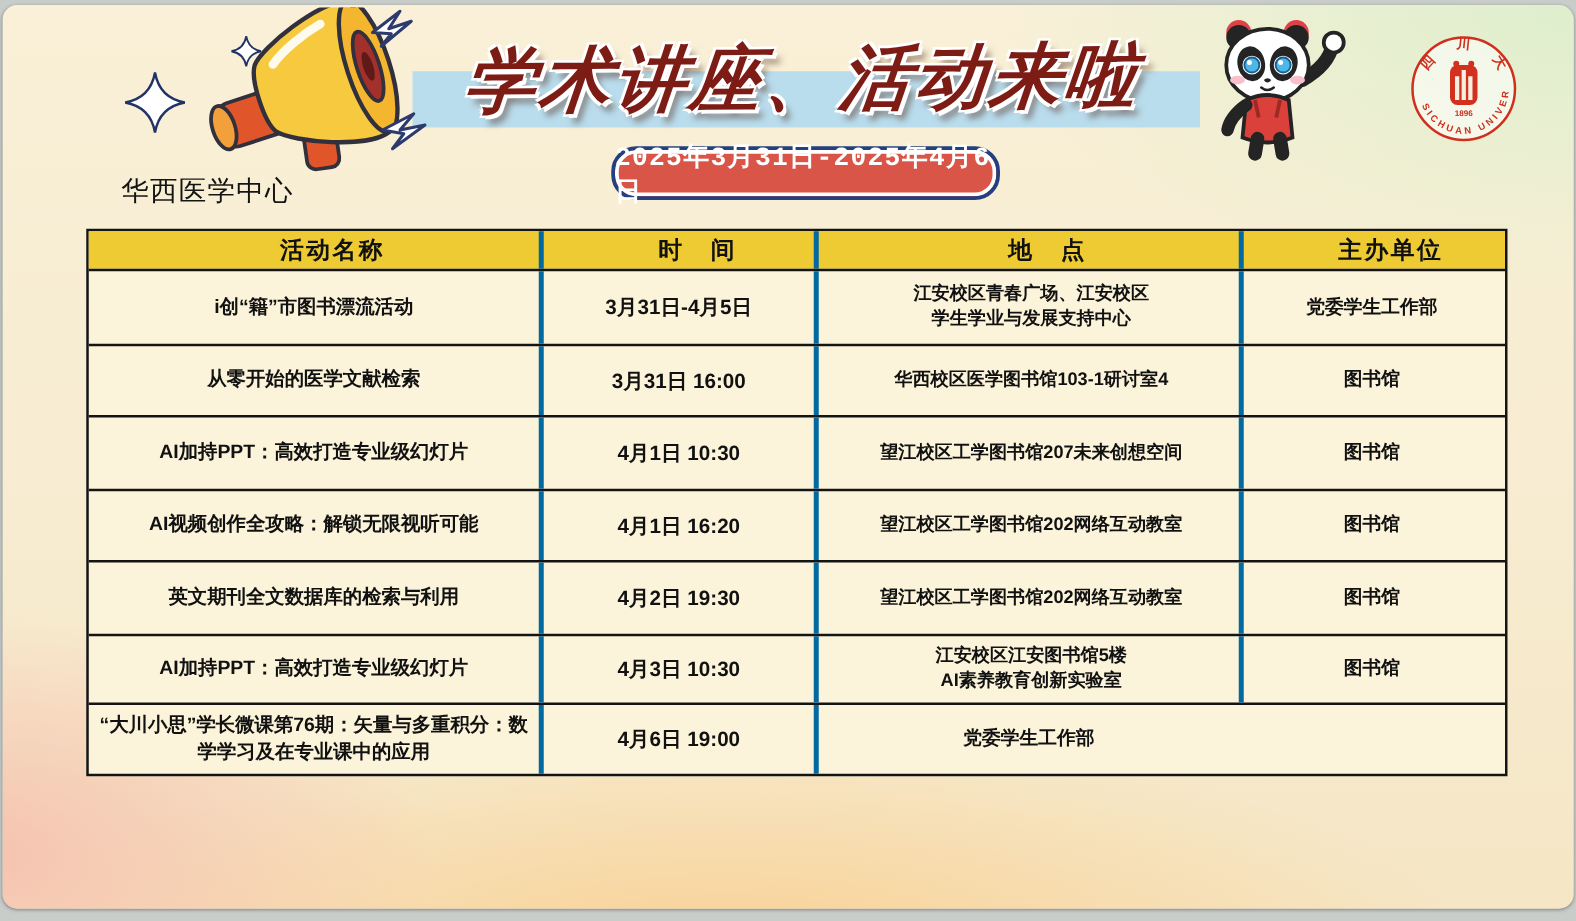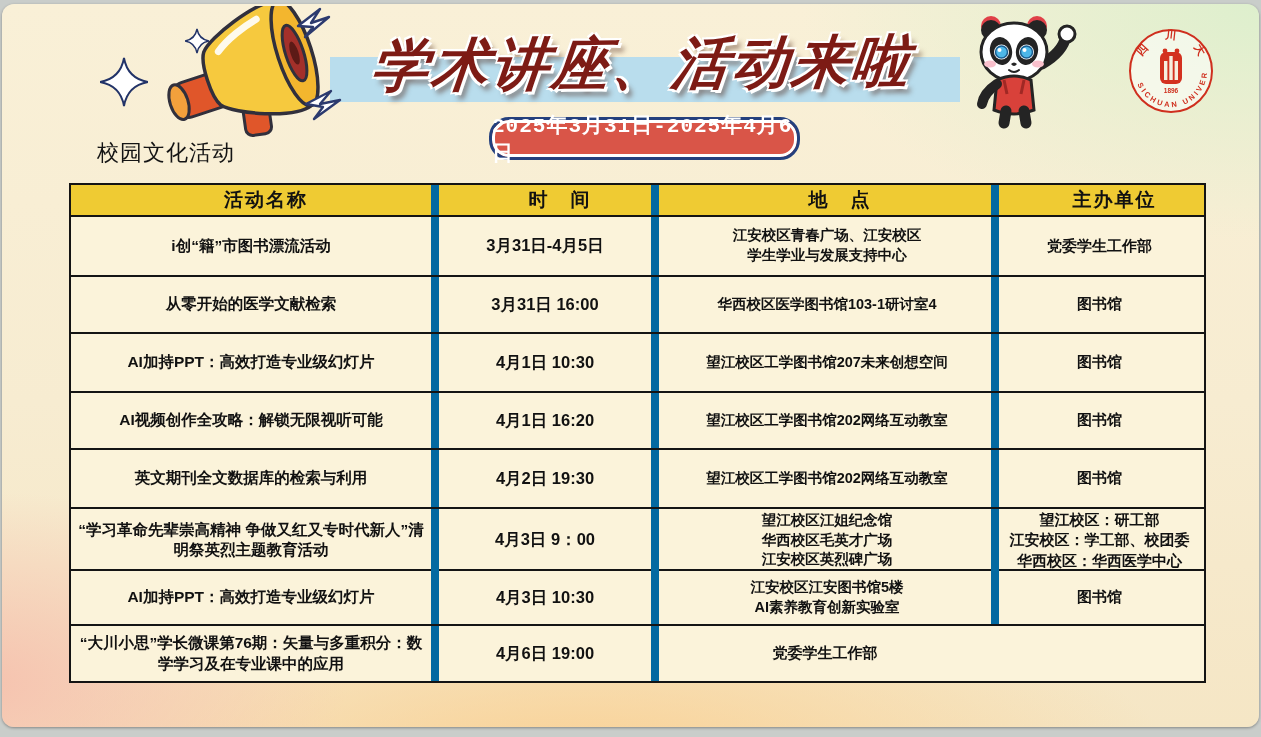--- a/index.html
+++ b/index.html
@@ -34,21 +34,21 @@
   .section-label{position:absolute;left:95px;top:134px;font-size:22px;color:#141414;font-weight:500;letter-spacing:1px;}
   .sparkle-lg{position:absolute;left:98px;top:52px;}
   .sparkle-sm{position:absolute;left:183px;top:24px;}
   .megaphone{position:absolute;left:148px;top:2px;}
   .panda{position:absolute;left:962px;top:8px;}
   .logo{position:absolute;left:1124px;top:22px;}
 
   .acttable{position:absolute;left:67px;top:179px;width:1133px;border:2px solid #141414;background:#fbf3da;}
   .tr{display:grid;grid-template-columns:360px 220px 340px 209px;border-top:2px solid #141414;}
   .tr:first-child{border-top:none;}
-  .td,.th{border-left:8px solid #0369a1;display:flex;align-items:center;justify-content:center;
+  .td,.th{border-left:4px solid #0369a1;display:flex;align-items:center;justify-content:center;
       text-align:center;color:#111;font-weight:bold;white-space:pre-line;padding:1px 6px;box-sizing:border-box;}
   .td:first-child,.th:first-child{border-left:none;}
   .thead{height:30px;background:#efcb33;}
   .th{font-size:19px;letter-spacing:2px;padding-left:36px;}
   .r1{height:58px}.r2{height:55px}.r3{height:57px}.r4{height:55px}
   .r5{height:57px}.r6{height:60px}.r7{height:53px}.r8{height:55px}
   .c-name{font-size:15.5px;line-height:1.3;}
   .c-time{font-size:16.5px;}
   .c-loc{font-size:14.5px;line-height:1.35;padding-left:10px;}
   .c-org{font-size:15px;line-height:1.35;text-align:center;}
@@ -136,21 +136,21 @@
       </text>
       <rect x="34" y="26" width="22" height="32" rx="6" fill="#d3311f"></rect>
       <rect x="38" y="35" width="3.4" height="19" fill="#f6efe0"></rect>
       <rect x="43.3" y="30" width="3.4" height="24" fill="#f6efe0"></rect>
       <rect x="48.6" y="35" width="3.4" height="19" fill="#f6efe0"></rect>
       <circle cx="39" cy="25" r="2.4" fill="#d3311f"></circle>
       <circle cx="51" cy="25" r="2.4" fill="#d3311f"></circle>
       <text x="45" y="67" font-size="6.5" fill="#cf2f1e" font-weight="bold" text-anchor="middle">1896</text>
     </svg>
 
-    <div class="section-label">校园文化活动</div>
+    <div class="section-label">华西医学中心</div>
 
     <div class="acttable">
       <div class="tr thead">
         <div class="th">活动名称</div>
         <div class="th">时　间</div>
         <div class="th">地　点</div>
         <div class="th">主办单位</div>
       </div>
 
       <div class="tr r1">
@@ -182,30 +182,20 @@
         <div class="td c-org">图书馆</div>
       </div>
 
       <div class="tr r5">
         <div class="td c-name">英文期刊全文数据库的检索与利用</div>
         <div class="td c-time">4月2日 19:30</div>
         <div class="td c-loc">望江校区工学图书馆202网络互动教室</div>
         <div class="td c-org">图书馆</div>
       </div>
 
-      <div class="tr r6">
-        <div class="td c-name">“学习革命先辈崇高精神 争做又红又专时代新人”清明祭英烈主题教育活动</div>
-        <div class="td c-time">4月3日 9：00</div>
-        <div class="td c-loc">望江校区江姐纪念馆
-华西校区毛英才广场
-江安校区英烈碑广场</div>
-        <div class="td c-org">望江校区：研工部
-江安校区：学工部、校团委
-华西校区：华西医学中心</div>
-      </div>
 
       <div class="tr r7">
         <div class="td c-name">AI加持PPT：高效打造专业级幻灯片</div>
         <div class="td c-time">4月3日 10:30</div>
         <div class="td c-loc">江安校区江安图书馆5楼
 AI素养教育创新实验室</div>
         <div class="td c-org">图书馆</div>
       </div>
 
       <div class="tr r8">

